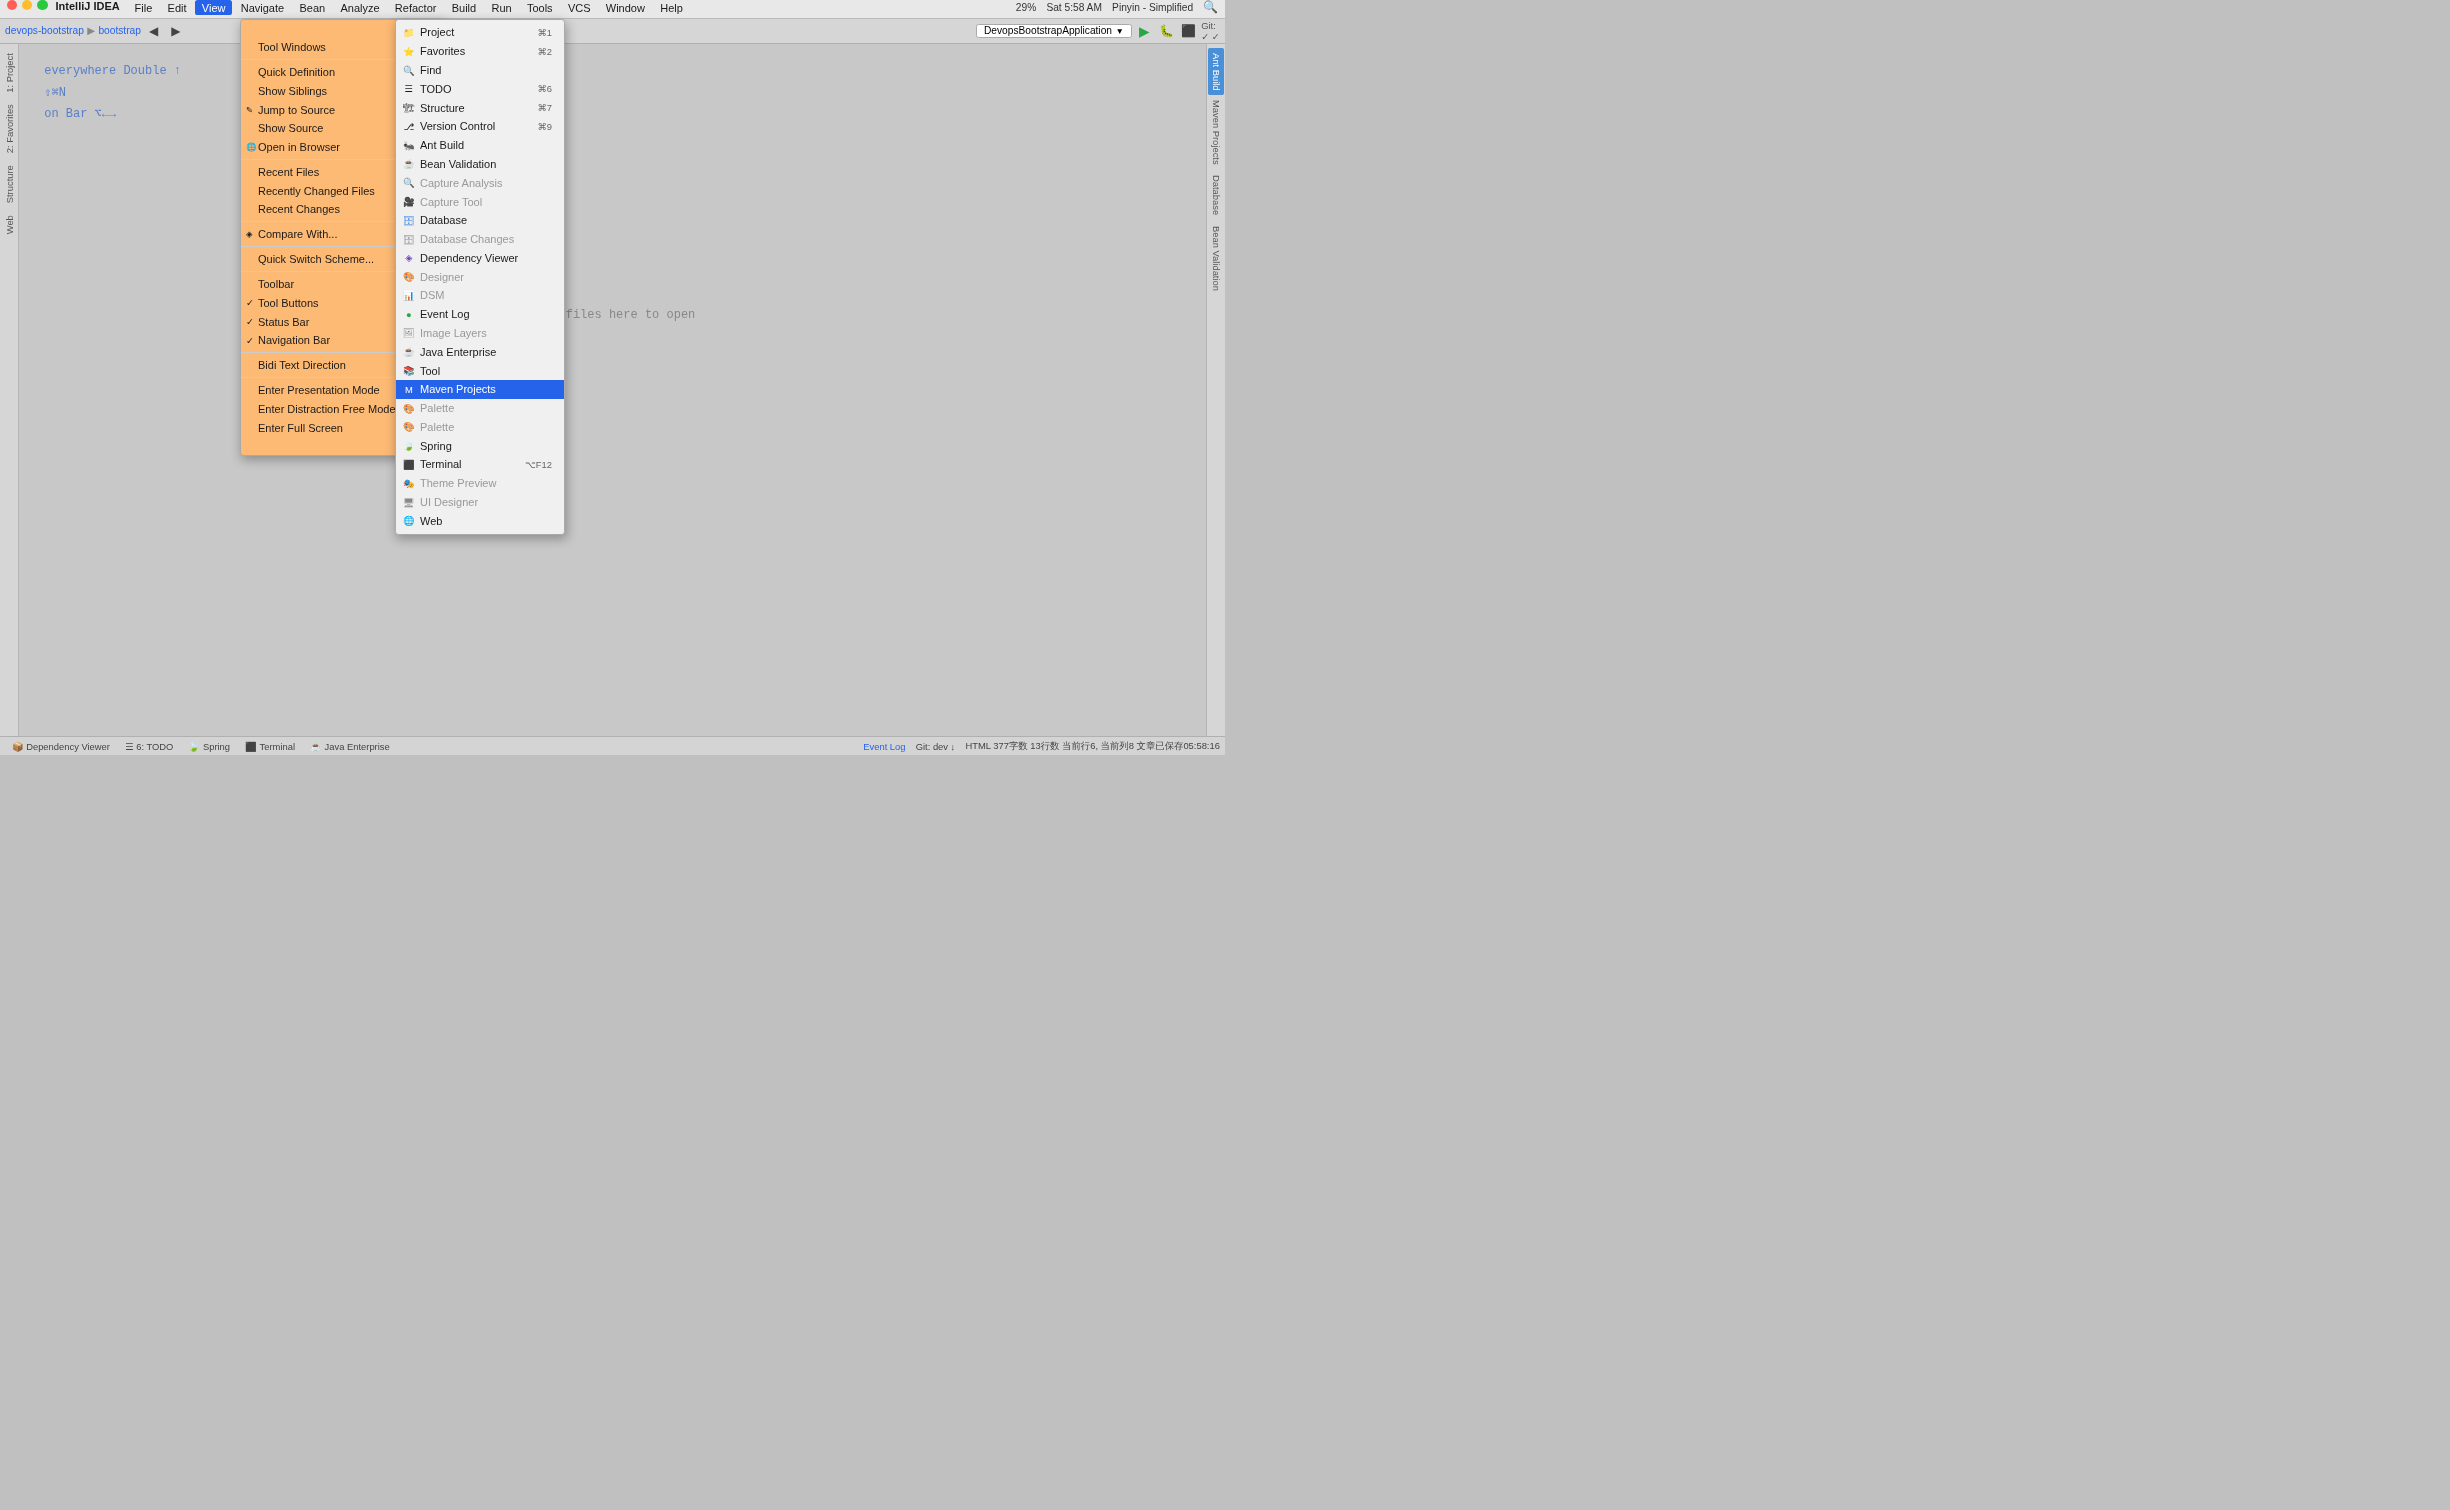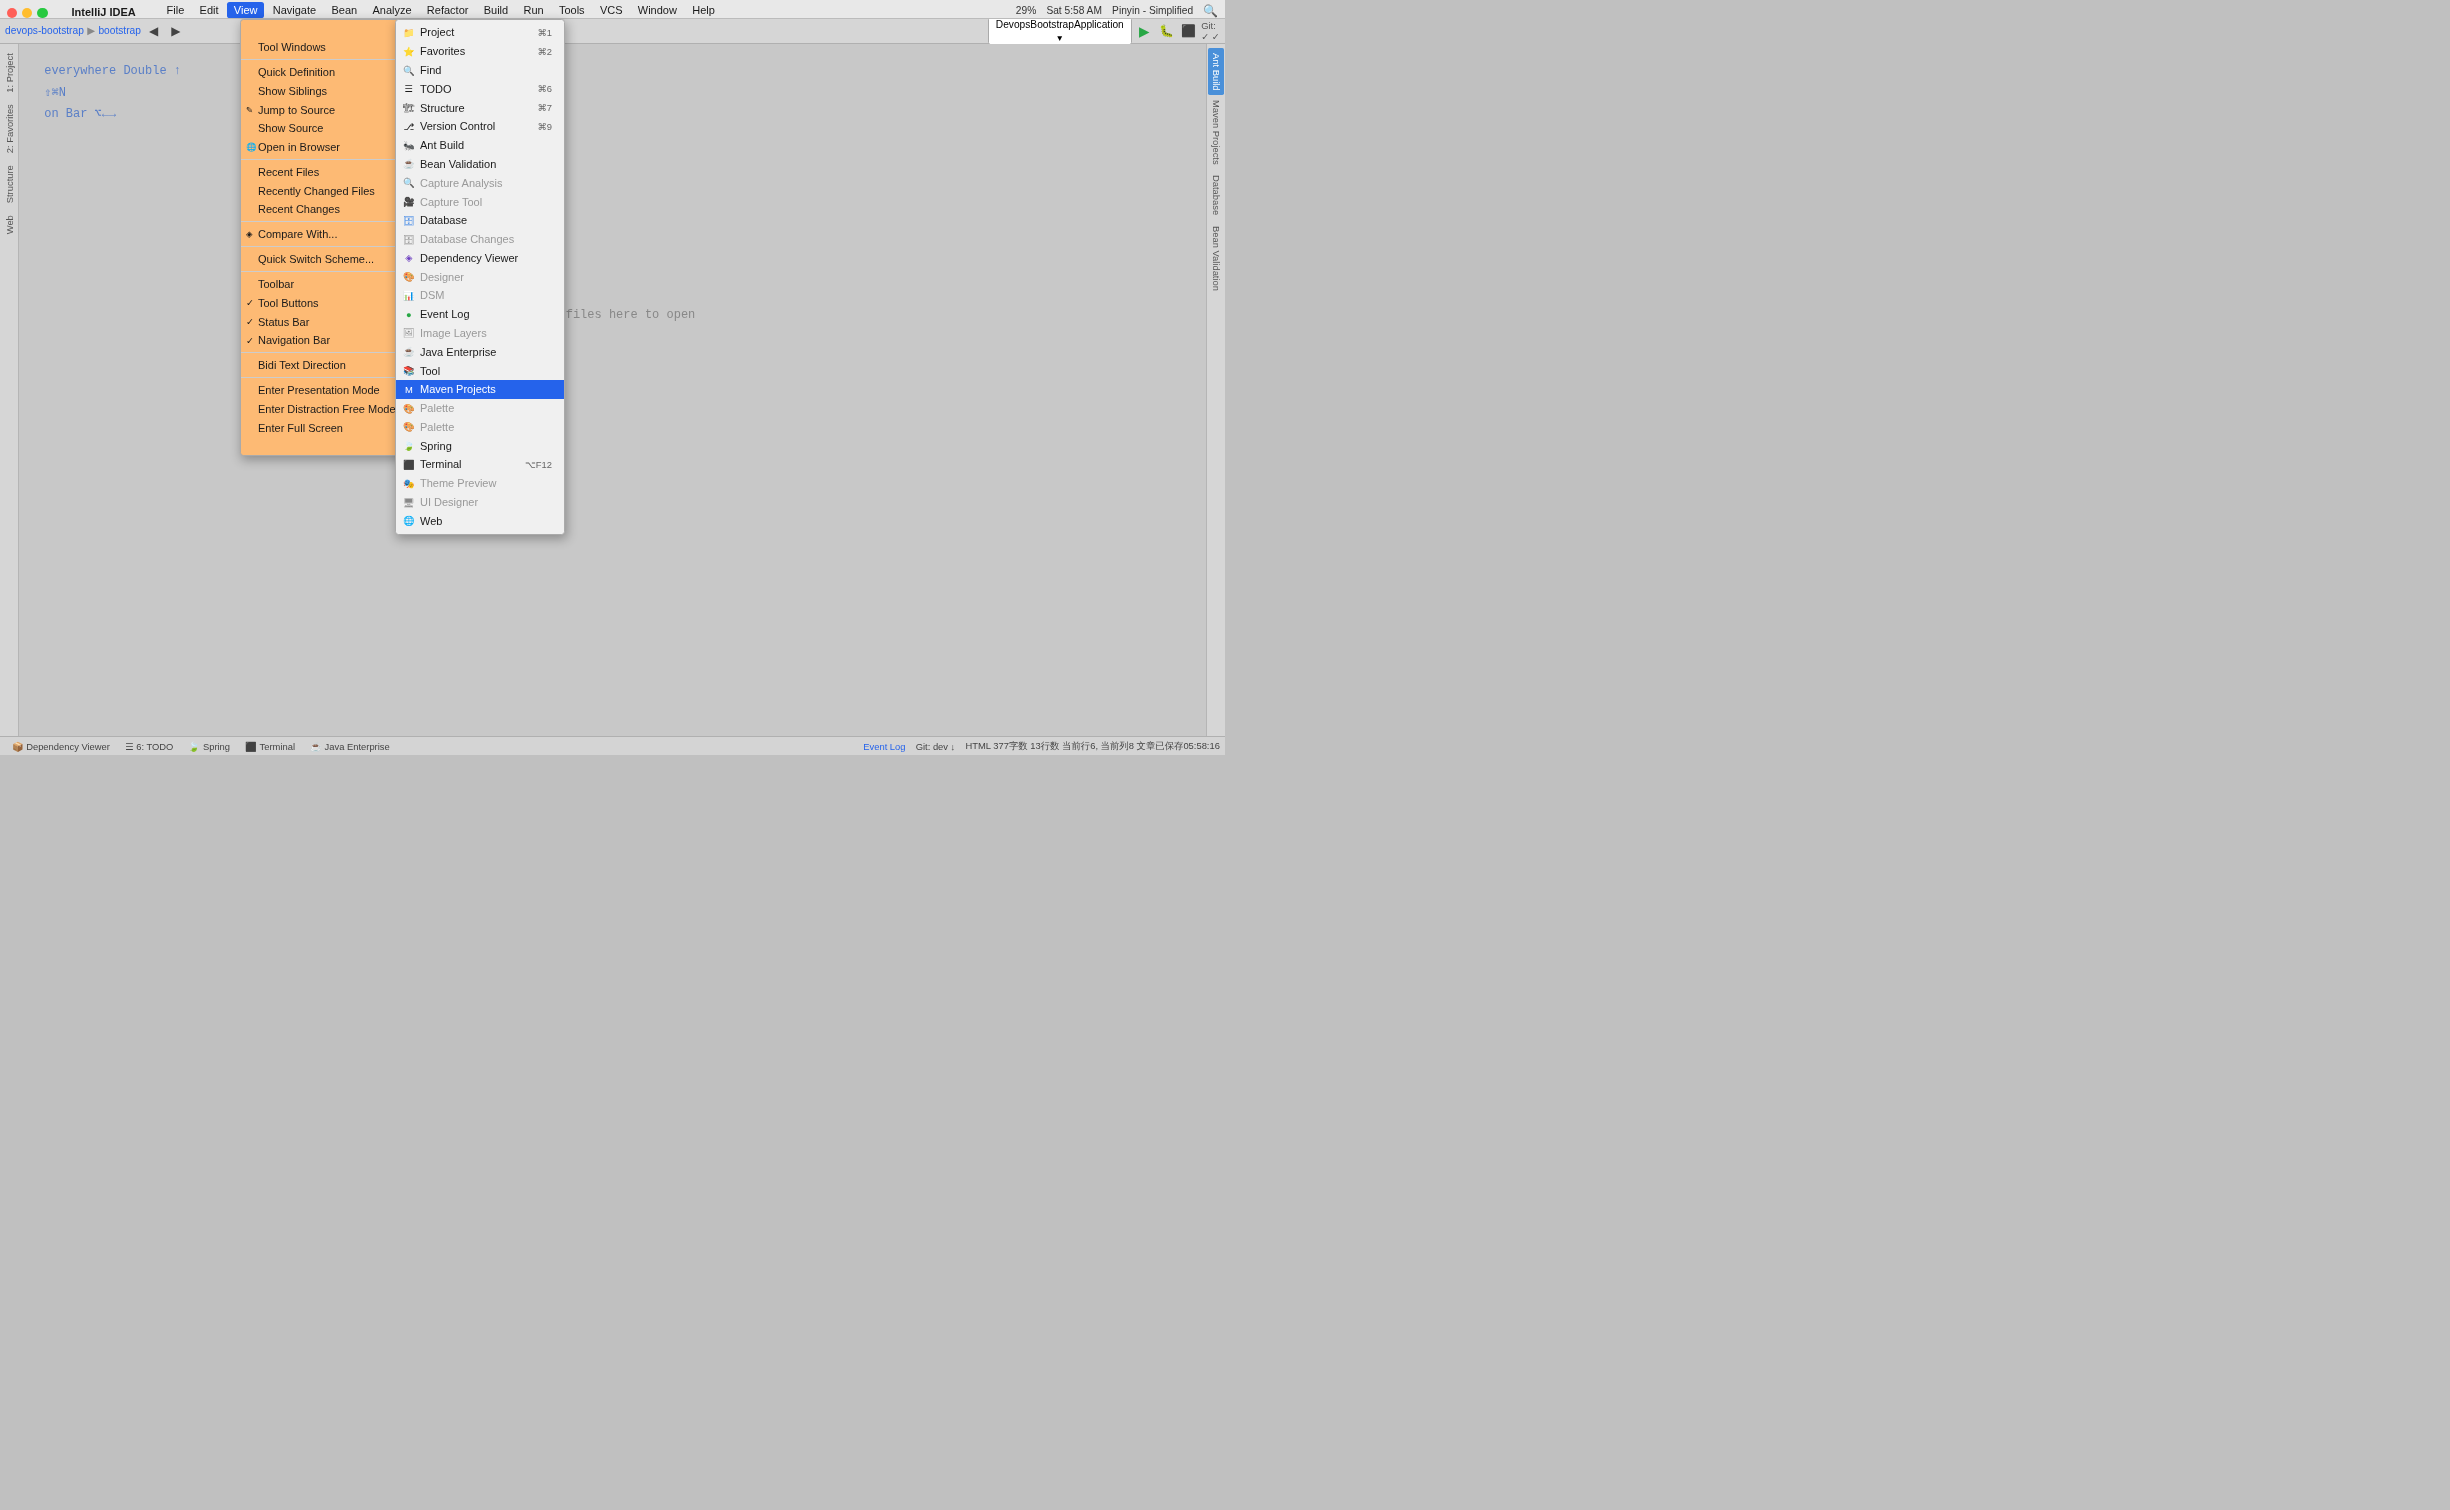--- a/index.html
+++ b/index.html
@@ -9,26 +9,26 @@
       font-family: -apple-system, 'Helvetica Neue', Arial, sans-serif;
       font-size: 11px;
       background: #c0c0c0;
       overflow: hidden;
       position: relative;
     }
 
     
     .title-bar {
       display: flex;
-      align-items: flex-end;
+      align-items: flex-start;
       height: 18.7px;
       background: #e8e8e8;
       border-bottom: 0.9px solid #bbb;
       padding: 0 6.8px;
-      gap: 24px;
+      gap: 8px;
       font-size: 11px;
       color: #1a1a1a;
       position: relative;
       z-index: 10;
     }
     .traffic-lights { display: flex; gap: 5.1px; align-items: center; }
     .tl { width: 10.2px; height: 10.2px; border-radius: 50%; }
     .tl-red { background: #ff5f57; }
     .tl-yellow { background: #ffbd2e; }
     .tl-green { background: #28c940; }
@@ -70,21 +70,20 @@
     .run-config {
       margin-left: auto;
       background: #fff;
       border: 0.9px solid #aaa;
       border-radius: 2.6px;
       padding: 0.9px 6.8px;
       font-size: 10.2px;
       display: flex;
       align-items: center;
       gap: 3.4px;
-      flex-direction: column;
     }
     .toolbar-btn {
       width: 18.7px; height: 18.7px;
       display: flex; align-items: center; justify-content: center;
       border-radius: 2.6px;
       cursor: pointer;
       color: #444;
       font-size: 12px;
     }
 

